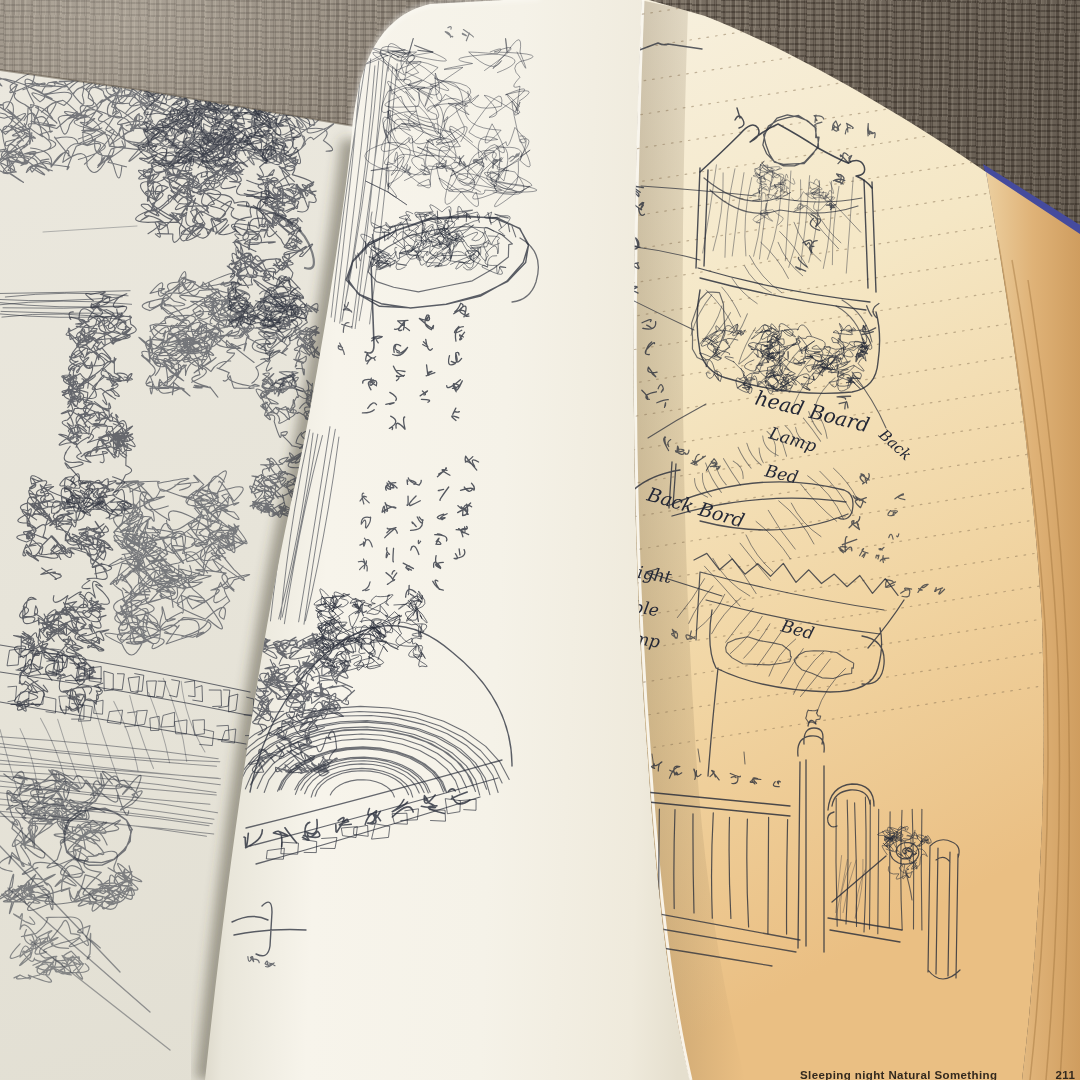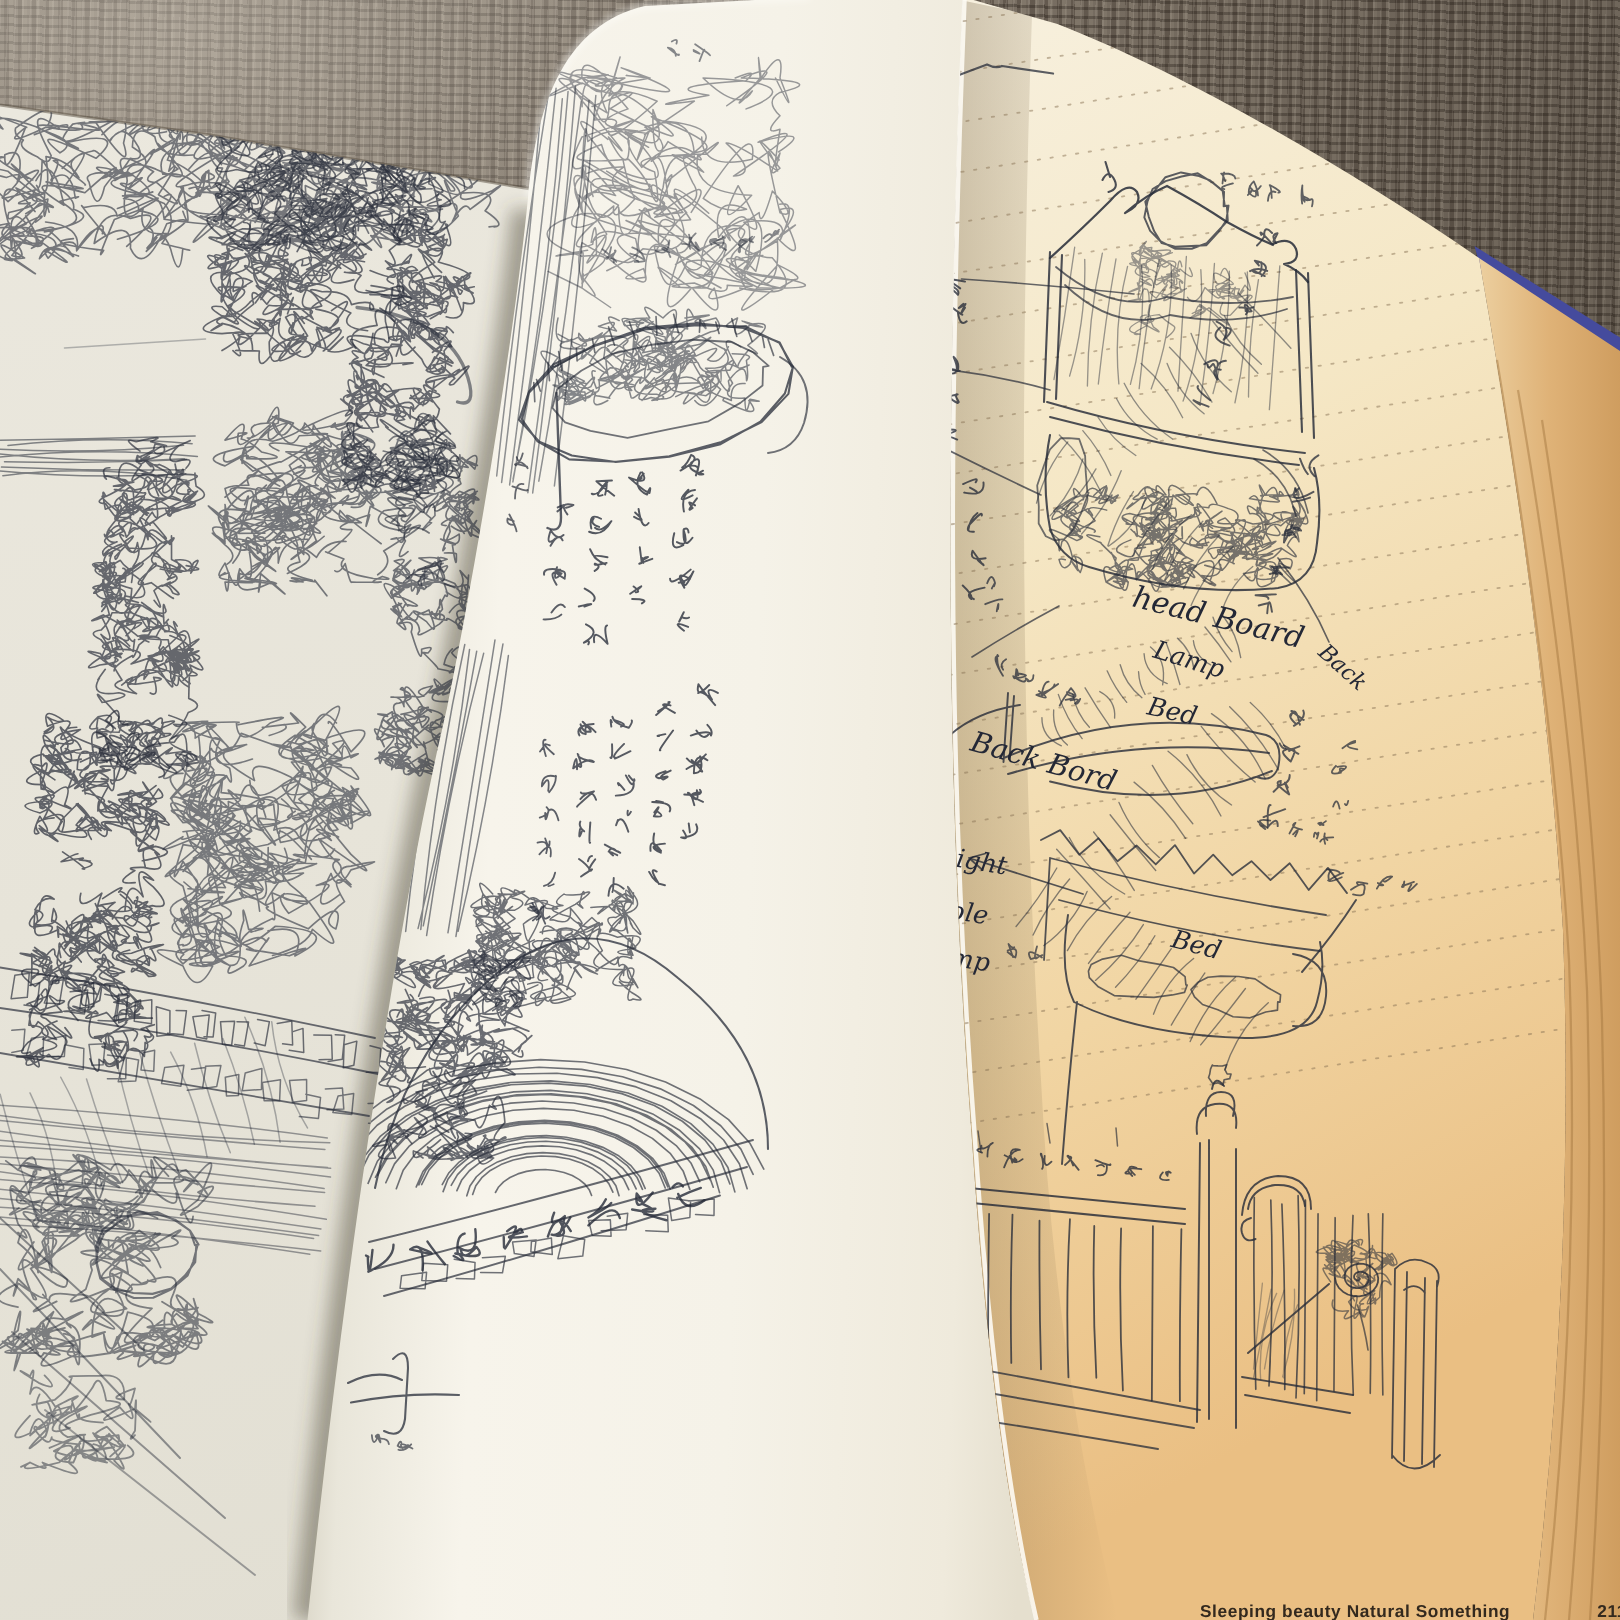--- a/index.html
+++ b/index.html
@@ -315,14 +315,14 @@
         <text x="626" y="576" font-size="17" class="hand" transform="rotate(9 626 576)">night</text>
         <text x="612" y="609" font-size="17" class="hand" transform="rotate(9 612 609)">Table</text>
         <text x="617" y="641" font-size="17" class="hand" transform="rotate(9 617 641)">lamp</text>
         <text x="780" y="631" font-size="17" class="hand" transform="rotate(15 780 631)">Bed</text>
       </g>
 
     <path d="M 986,172 L 1080,234 L 1080,1080 L 1022,1080 Q 1050,850 1042,620 Q 1030,420 986,172 Z" fill="url(#gradBlock)"></path>
     <path d="M 998,240 Q 1036,470 1046,640 Q 1054,860 1030,1080 M 1012,260 Q 1050,480 1058,660 Q 1064,870 1046,1080 M 1028,280 Q 1062,500 1068,680 Q 1073,880 1060,1080" fill="none" stroke="rgba(160,115,60,0.45)" stroke-width="1.5"></path>
   </svg>
 
-  <div class="caption"><span>Sleeping beauty Natural Something</span><span class="pgnum">211</span></div>
+  <div class="caption"><span>Sleeping night Natural Something</span><span class="pgnum">211</span></div>
 </div>
 
 </body></html>

